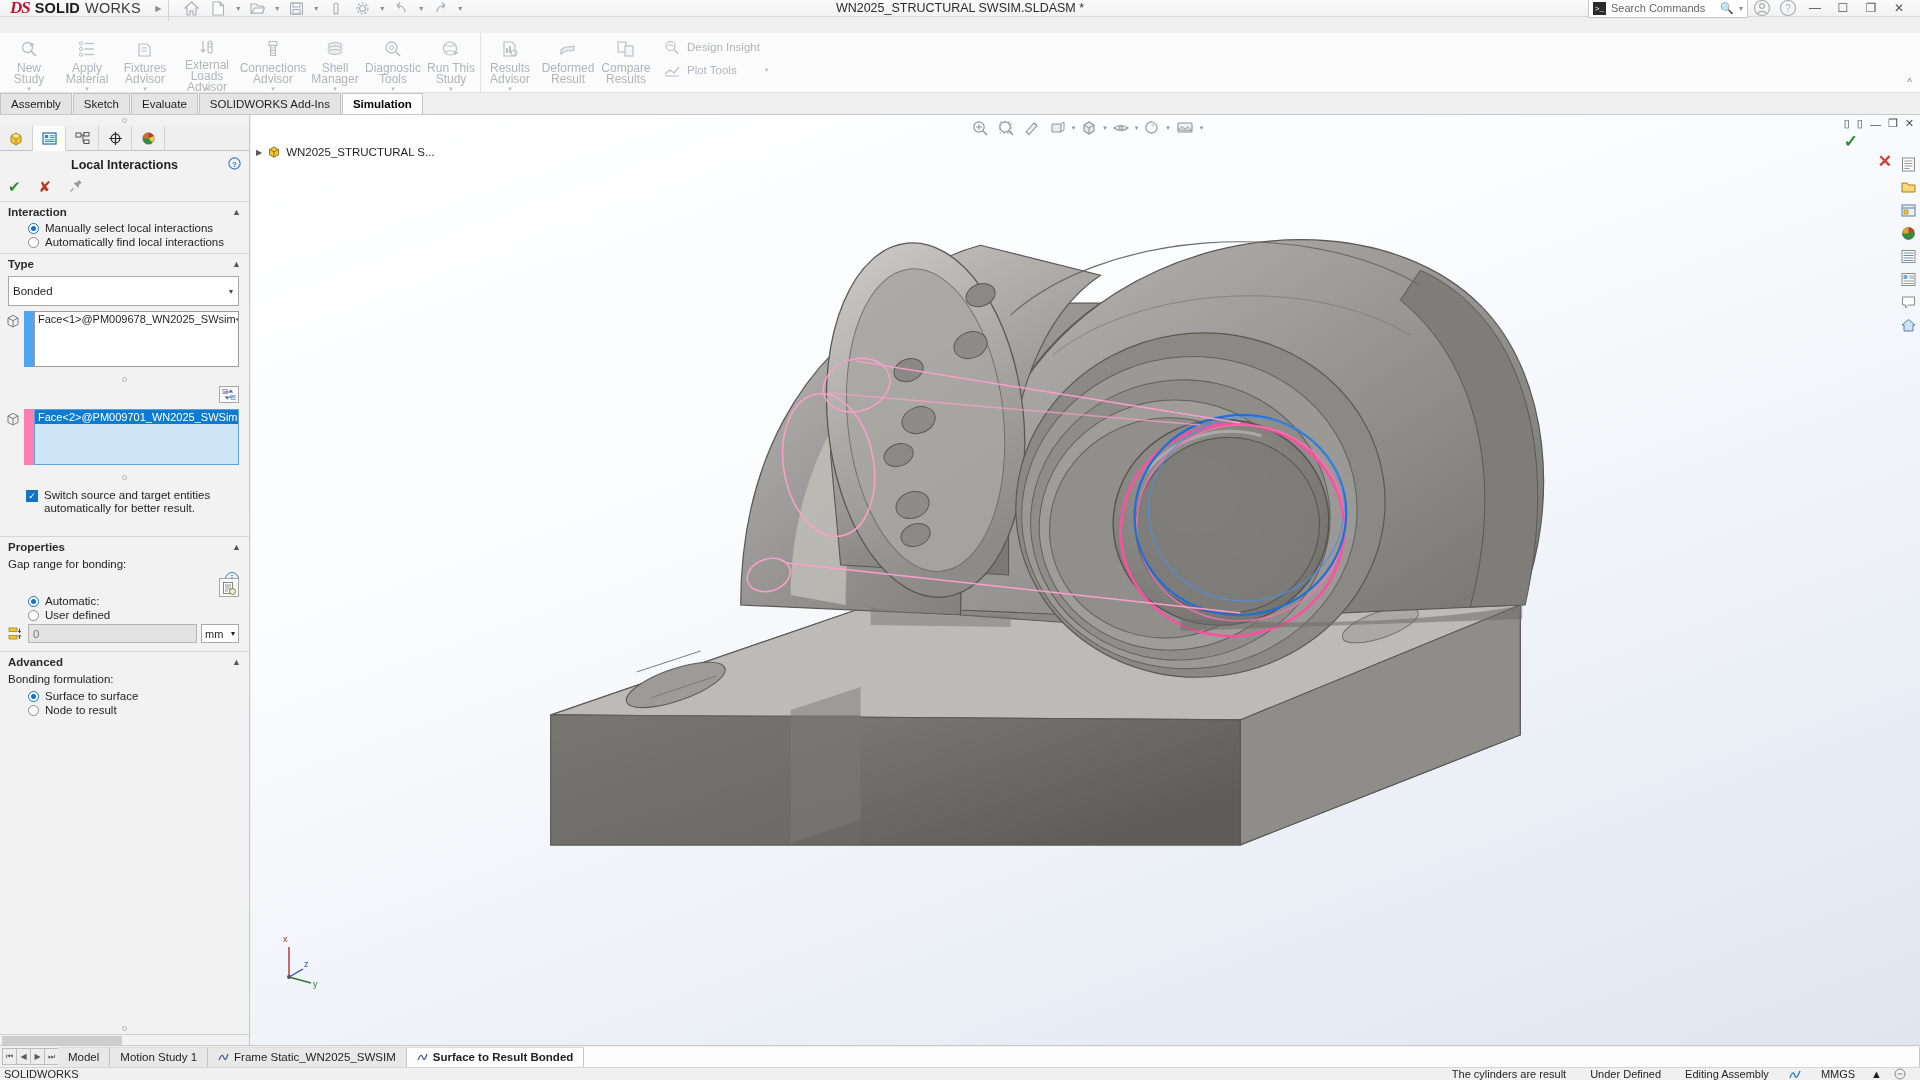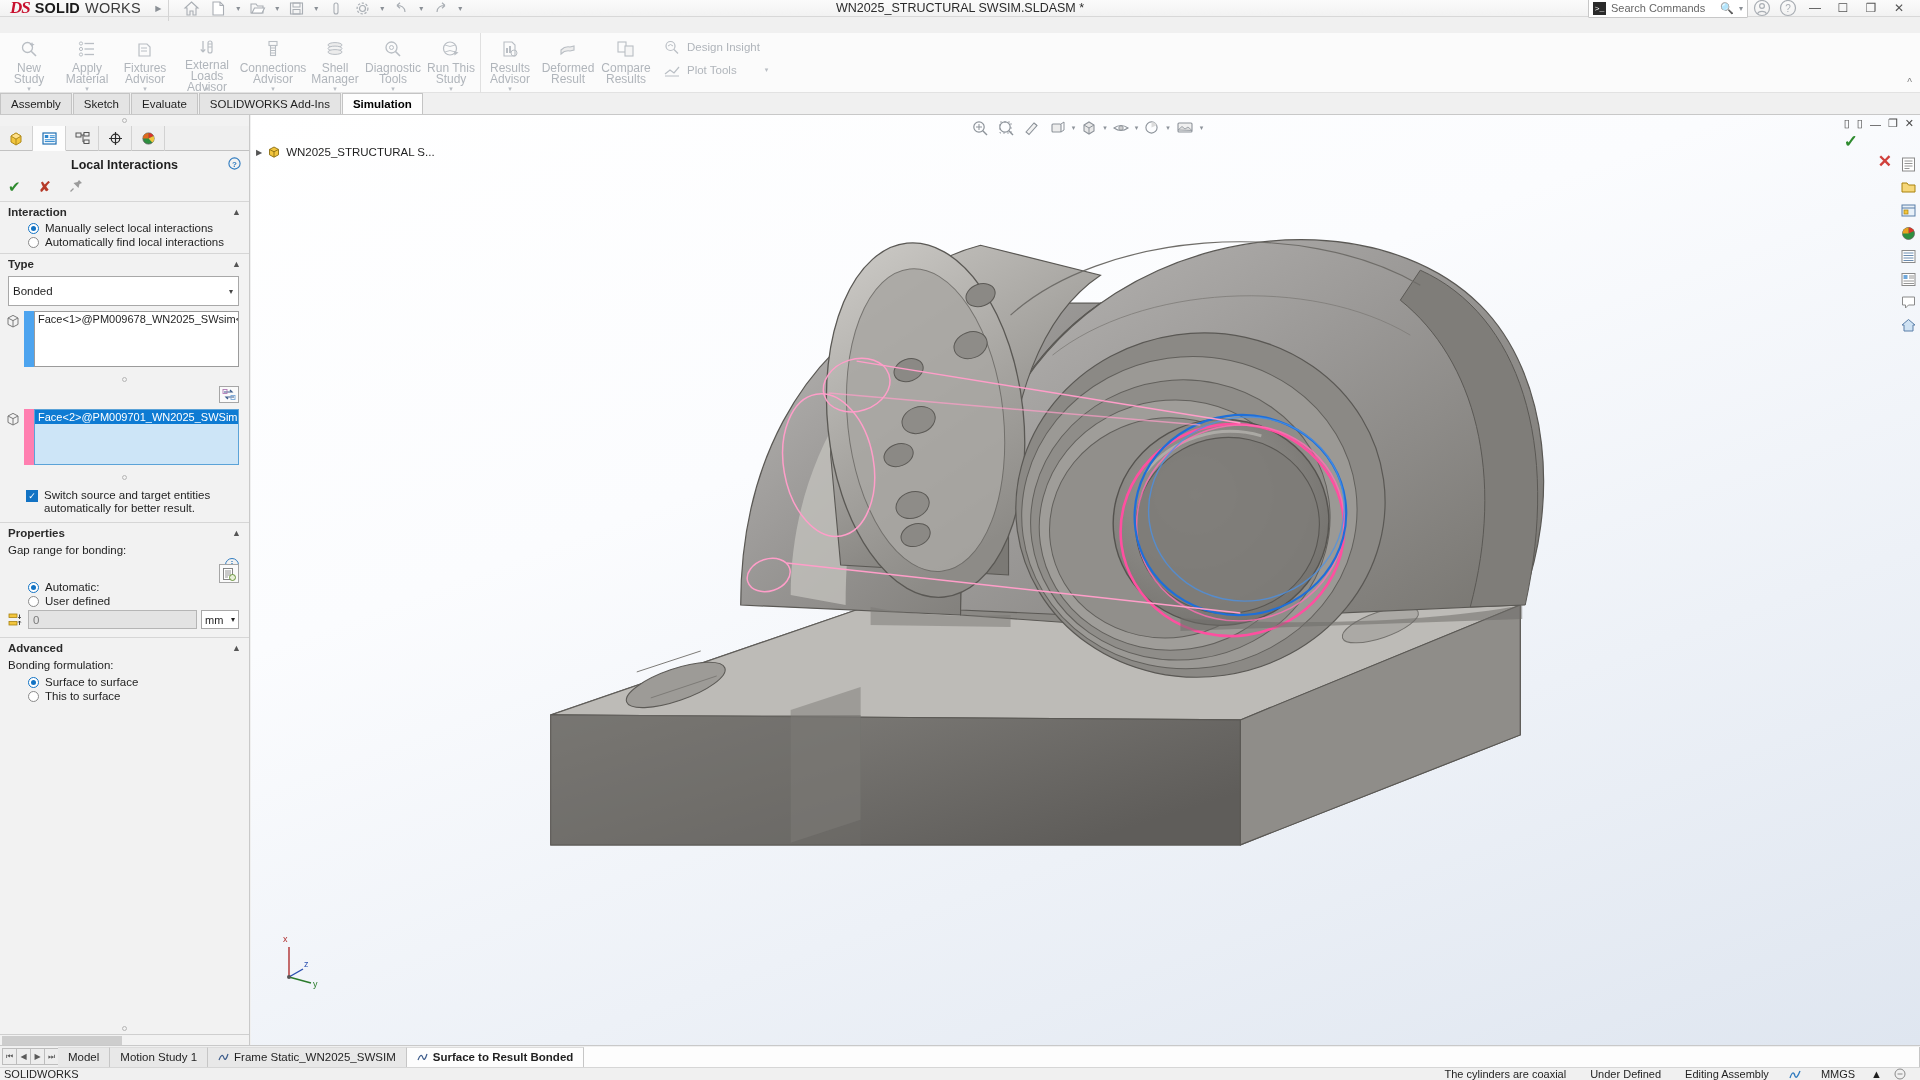--- a/index.html
+++ b/index.html
@@ -680,21 +680,21 @@
       <div class="item hl">Face&lt;2&gt;@PM009701_WN2025_SWSim&lt;1&gt;</div>
     </div>
   </div>
   <div class="lb-grip"><span class="dot"></span></div>
 
   <div class="chkrow">
     <span class="chk">✓</span>
     <span class="txt">Switch source and target entities automatically for better result.</span>
   </div>
 
-  <div class="sect-hdr" style="margin-top:3px">
+  <div class="sect-hdr" style="margin-top:17px">
     <span>Properties</span>
     <span class="chev">▲</span>
   </div>
   <div class="lbl-line" style="position:relative">
     <span>Gap range for bonding:</span>
   </div>
   <div style="position:relative;height:22px">
     <span class="info-ico" style="top:0">i</span>
   </div>
   <div style="position:relative">
@@ -735,21 +735,21 @@
     <span>Advanced</span>
     <span class="chev">▲</span>
   </div>
   <div class="lbl-line">Bonding formulation:</div>
   <div class="radio-row" style="padding-top:3px">
     <span class="radio on"></span>
     <span class="txt">Surface to surface</span>
   </div>
   <div class="radio-row">
     <span class="radio"></span>
-    <span class="txt">This to surface</span>
+    <span class="txt">Node to result</span>
   </div>
 
   <div class="lp-bottom">
     <div class="lp-foot-grip">
         <span class="dot" style="width:5px;height:5px;border-radius:50%;border:1px solid #b5b5b5;display:inline-block"></span>
       </div>
     <div class="lp-scroll">
         <span class="thumb"></span>
       </div>
   </div>
@@ -1040,21 +1040,21 @@
         </svg>
     </span>
     <span>Surface to Result Bonded</span>
   </div>
   <div class="btab-blank"></div>
 </div>
 
 <div class="statusbar">
   <span class="sb-left">SOLIDWORKS</span>
   <span class="sb-right">
-    <span class="sb-cell">The cylinders are coaxial</span>
+    <span class="sb-cell">The cylinders are result</span>
     <span class="sb-cell">Under Defined</span>
     <span class="sb-cell">Editing Assembly</span>
     <span class="sb-ico">
       <svg width="12" height="12" viewBox="0 0 12 12">
           <path d="M1 10 q3 -9 5 -2 q1.5 4 5 -5" fill="none" stroke="#2f7bbf" stroke-width="1.3"></path>
         </svg>
     </span>
     <span class="sb-cell">MMGS</span>
     <span class="sb-cell" style="padding:0 4px">▲</span>
     <span class="sb-ico">

